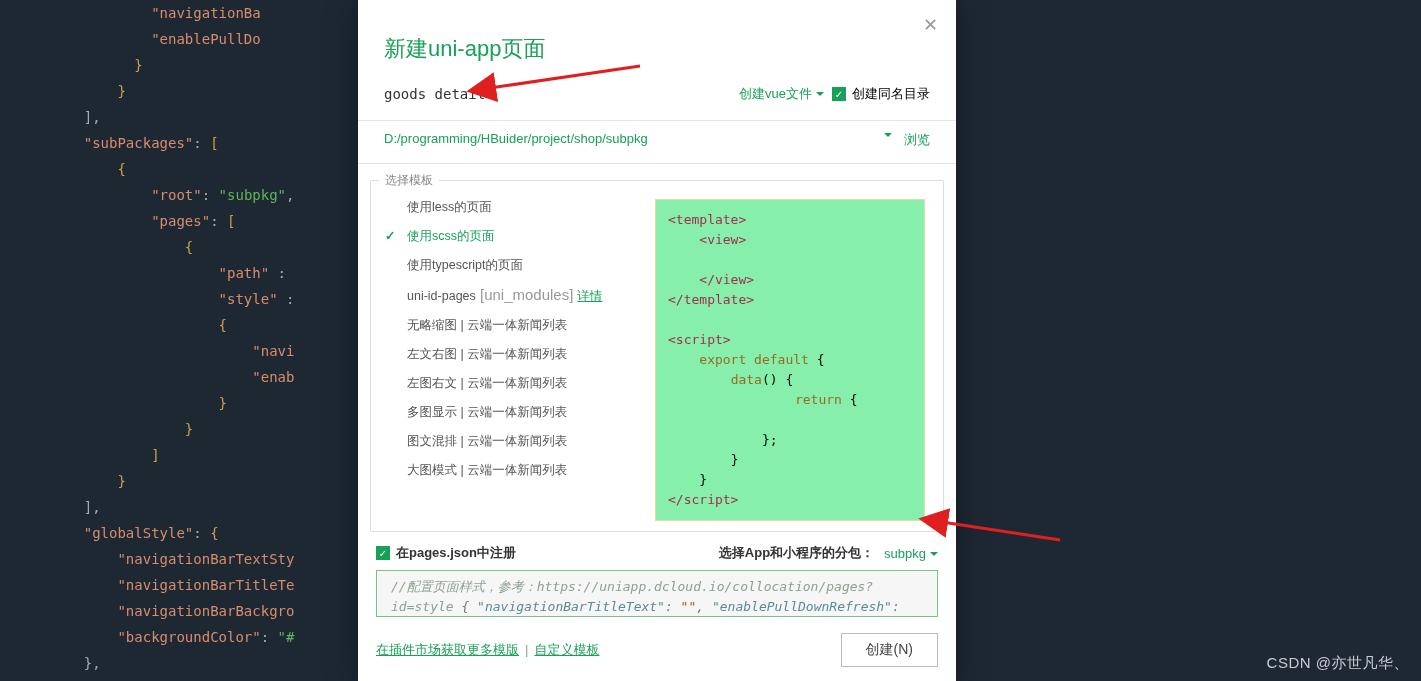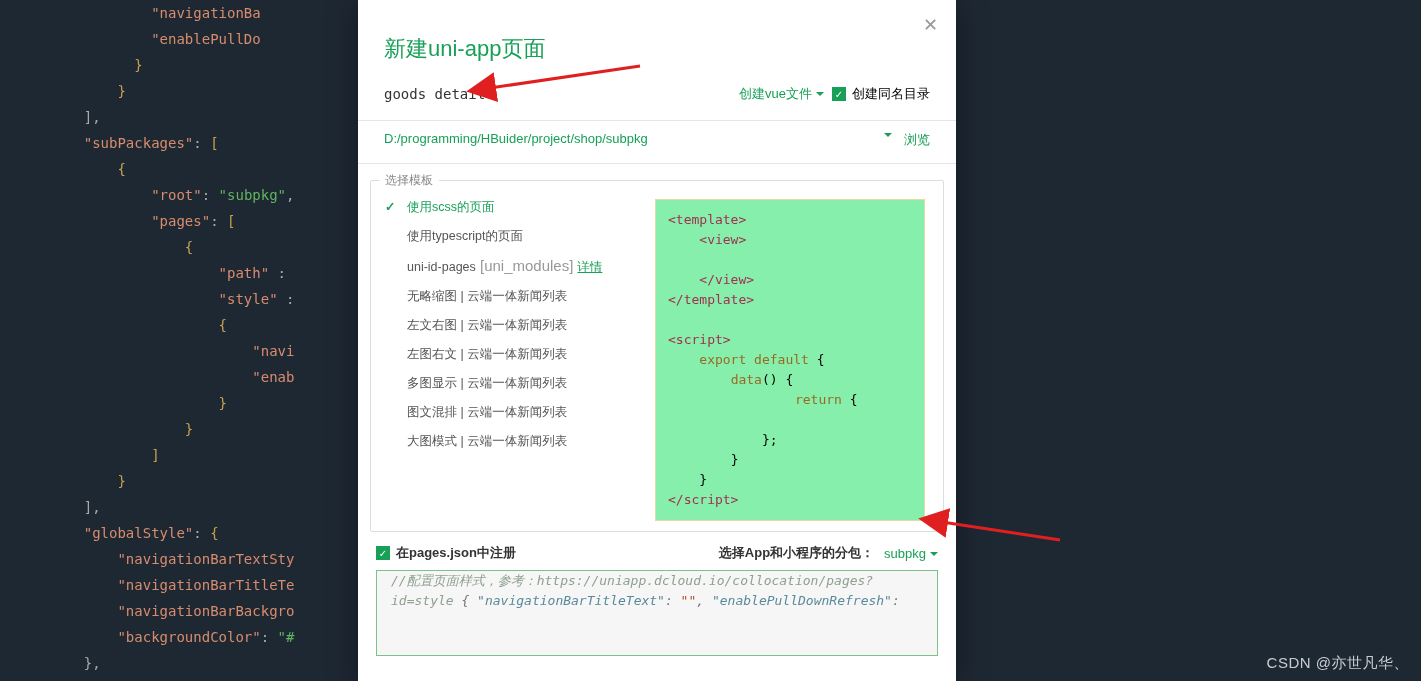--- a/index.html
+++ b/index.html
@@ -48,21 +48,21 @@
 .pv-tag { color: #a03050; }
 .pv-kw { color: #9a6a25; }
 .pv-fn { color: #9a6a25; }
 .pv-ret { color: #9a6a25; margin-left: 33px; }
 .pv-guide { color: #d6c79a; }
 
 .reg-row { display: flex; align-items: center; padding: 12px 18px 8px; font-size: 13px; gap: 10px; }
 .reg-row .spacer { flex: 1; }
 .subpkg-sel { color: #18a058; cursor: pointer; }
 
-.style-box { margin: 0 18px; border: 1px solid #7cc08c; background: #f6f6f6; padding: 0 14px; font-family: Consolas, monospace; font-size: 13px; line-height: 20px; color: #777; font-style: italic; height: 86px; overflow: hidden; }
+.style-box { margin: 0 18px; border: 1px solid #7cc08c; background: #f6f6f6; padding: 6px 14px; font-family: Consolas, monospace; font-size: 13px; line-height: 20px; color: #777; font-style: italic; height: 86px; overflow: hidden; }
 .style-box .cm { color: #8fa090; }
 .style-box .key { color: #5a8a9a; }
 .style-box .val { color: #b05030; }
 
 .bottom-row { display: flex; align-items: center; padding: 16px 18px 14px; font-size: 13px; }
 .bottom-row .links a { color: #18a058; text-decoration: underline; cursor: pointer; }
 .bottom-row .sep { margin: 0 6px; color: #999; }
 .btn-create { margin-left: auto; border: 1px solid #bbb; background: #fff; padding: 7px 24px; font-size: 14px; color: #444; cursor: pointer; }
 
 
@@ -126,20 +126,21 @@
     <span class="path-text">D:/programming/HBuider/project/shop/subpkg</span>
     <span class="chev-down"></span>
     <span class="browse">浏览</span>
   </div>
 
   <div class="tpl-section">
     <fieldset class="tpl-fieldset">
       <legend class="tpl-legend">选择模板</legend>
       <div class="tpl-body">
         <div class="tpl-list" id="tpl-list">
+            <div class="tpl-item">使用less的页面</div>
             <div class="tpl-item sel">使用scss的页面</div>
             <div class="tpl-item">使用typescript的页面</div>
             <div class="tpl-item">uni-id-pages<span class="sub"> [uni_modules]</span><span class="detail-link">详情</span></div>
             <div class="tpl-item">无略缩图 | 云端一体新闻列表</div>
             <div class="tpl-item">左文右图 | 云端一体新闻列表</div>
             <div class="tpl-item">左图右文 | 云端一体新闻列表</div>
             <div class="tpl-item">多图显示 | 云端一体新闻列表</div>
             <div class="tpl-item">图文混排 | 云端一体新闻列表</div>
             <div class="tpl-item">大图模式 | 云端一体新闻列表</div>
           </div>
@@ -174,20 +175,26 @@
     <span class="spacer"></span>
     <span style="font-weight:bold;color:#333">选择App和小程序的分包：</span>
     <span class="subpkg-sel"><span>subpkg</span><span class="chev-down"></span></span>
   </div>
 
   <div class="style-box"><span class="cm">//配置页面样式，参考：https://uniapp.dcloud.io/collocation/pages?id=style</span>
 {
     <span class="key">"navigationBarTitleText"</span>: <span class="val">""</span>,
     <span class="key">"enablePullDownRefresh"</span>: </div>
 
+  <div class="bottom-row">
+    <span class="links">
+      <a>在插件市场获取更多模版</a><span class="sep">|</span><a>自定义模板</a>
+    </span>
+    <button class="btn-create">创建(N)</button>
+  </div>
 </div>
 
 <div class="arrow" style="left:470px; top:58px;">
   <svg width="180" height="50">
       <defs>
         <marker id="ah1" markerWidth="10" markerHeight="10" refX="2" refY="5" orient="auto">
           <path d="M0,0 L10,5 L0,10 z" fill="#e02020"></path>
         </marker>
       </defs>
       <line x1="170" y1="8" x2="20" y2="30" stroke="#e02020" stroke-width="3" marker-end="url(#ah1)"></line>

